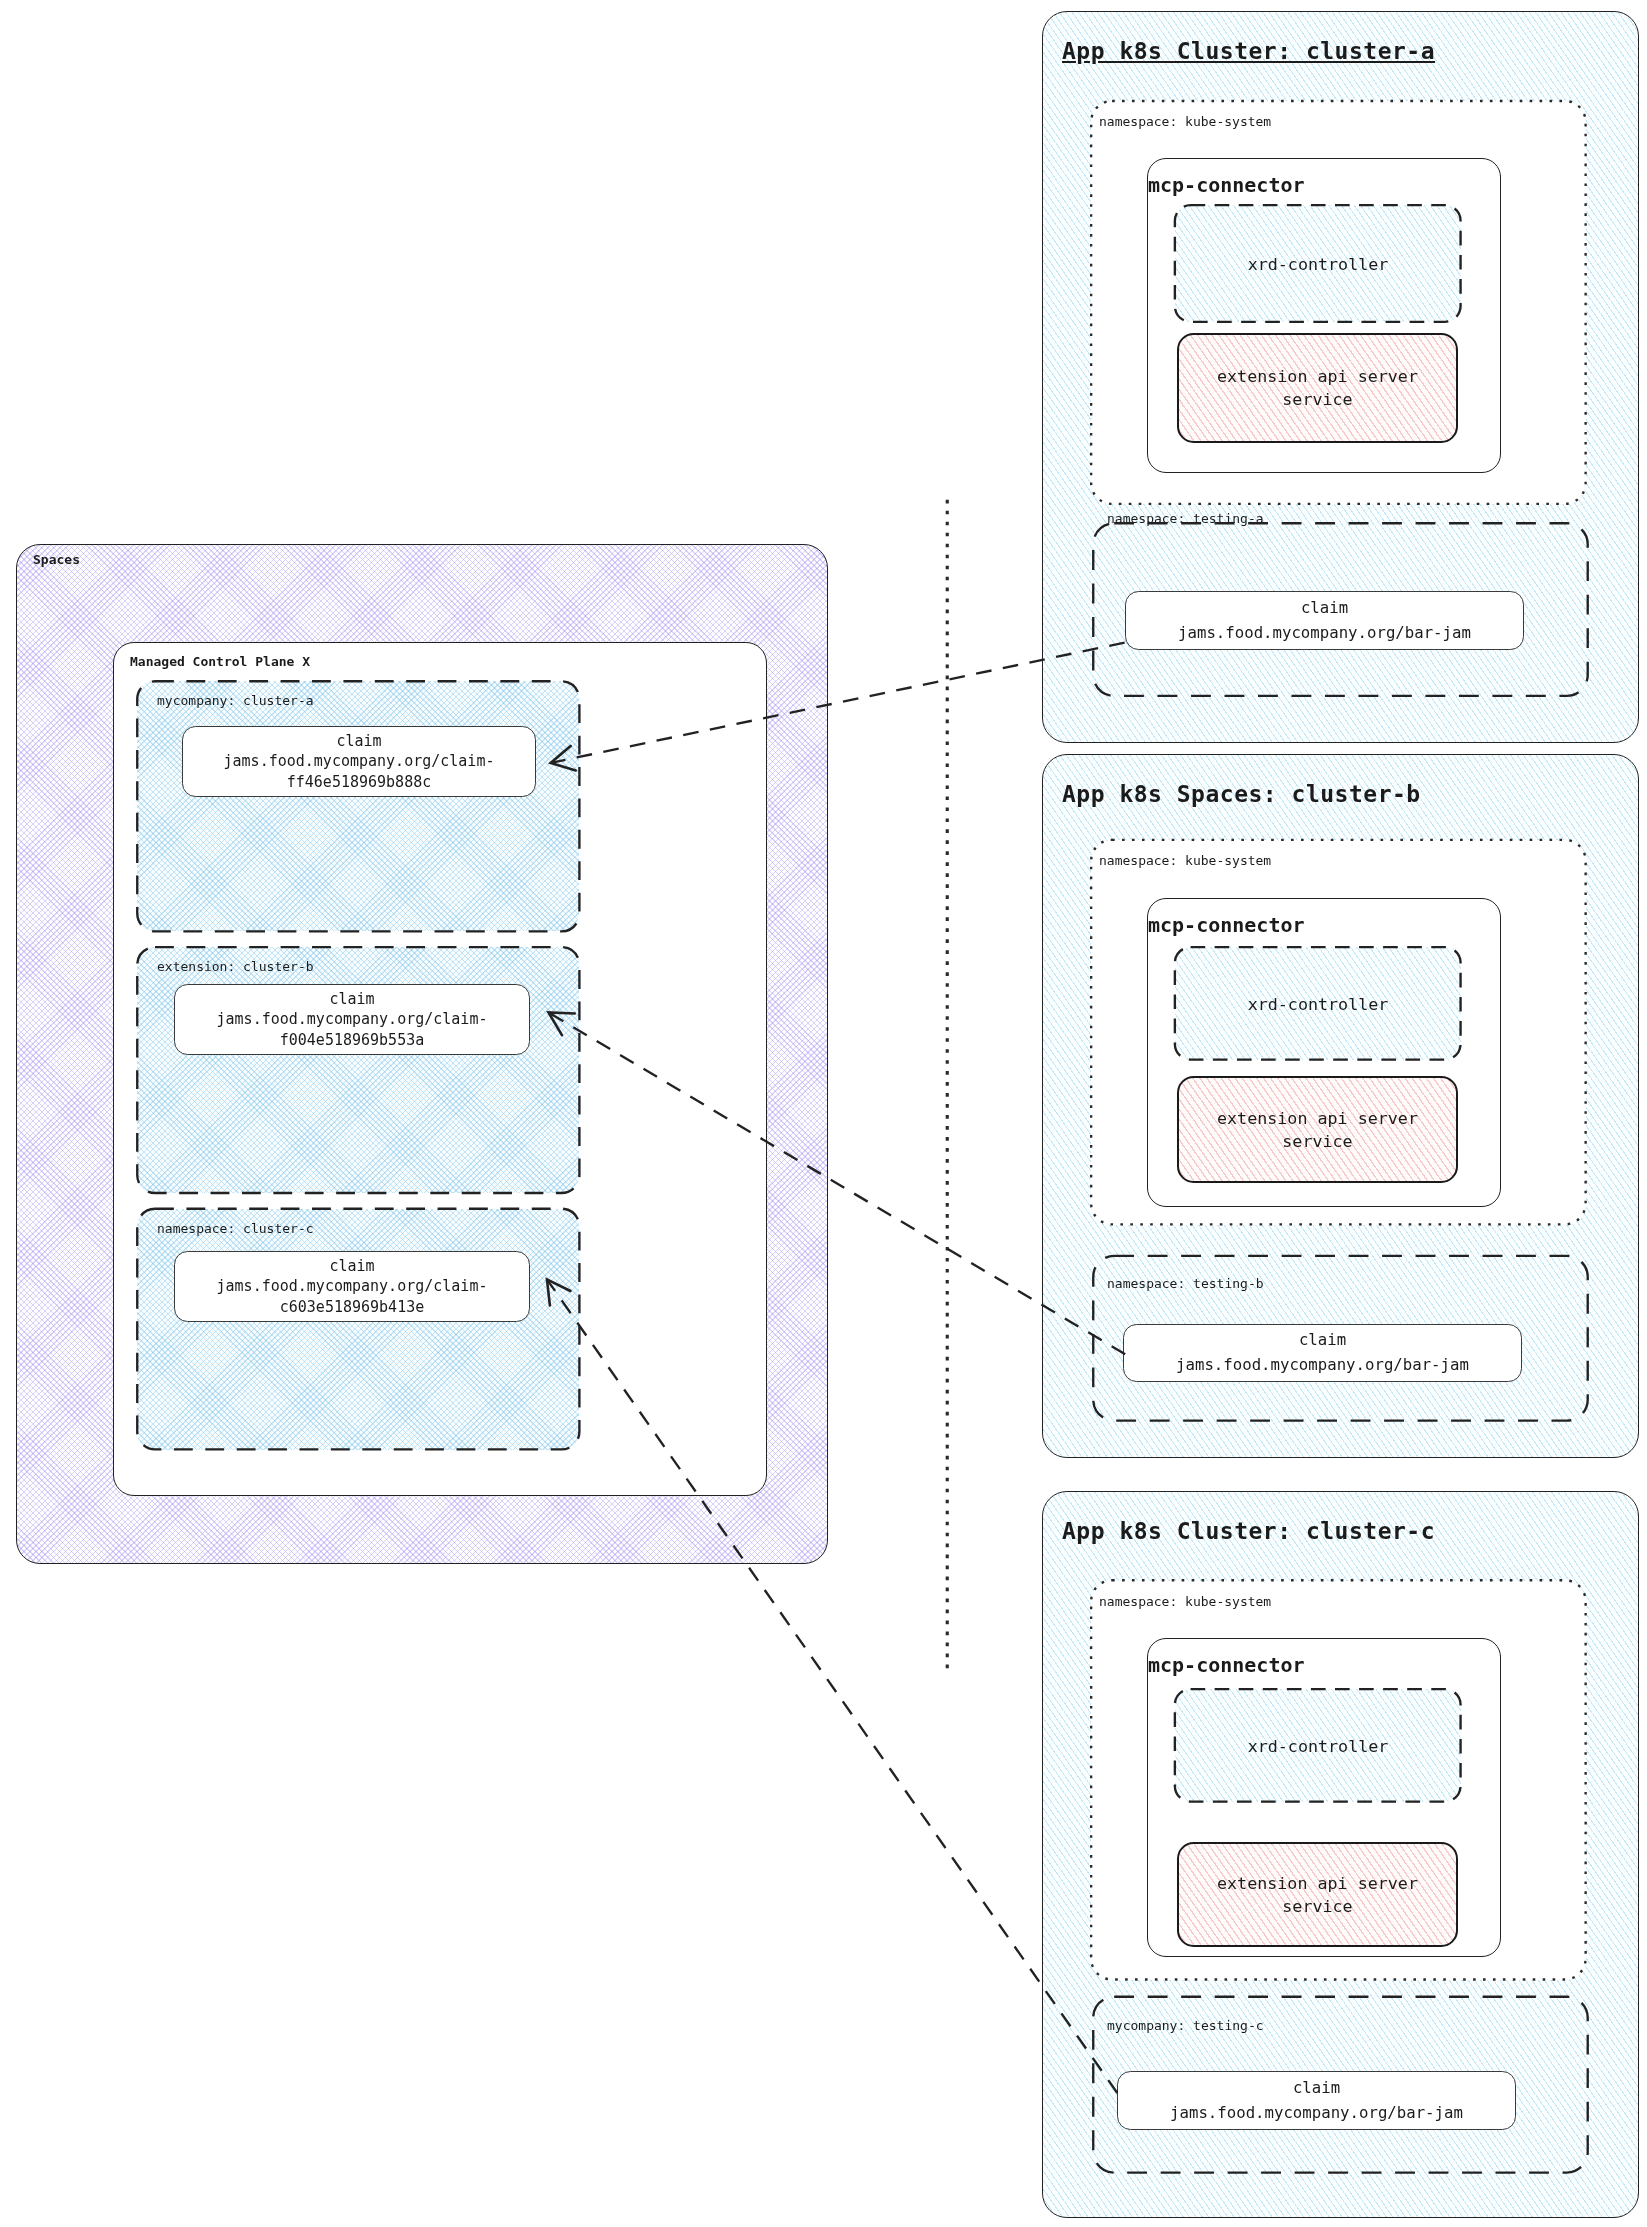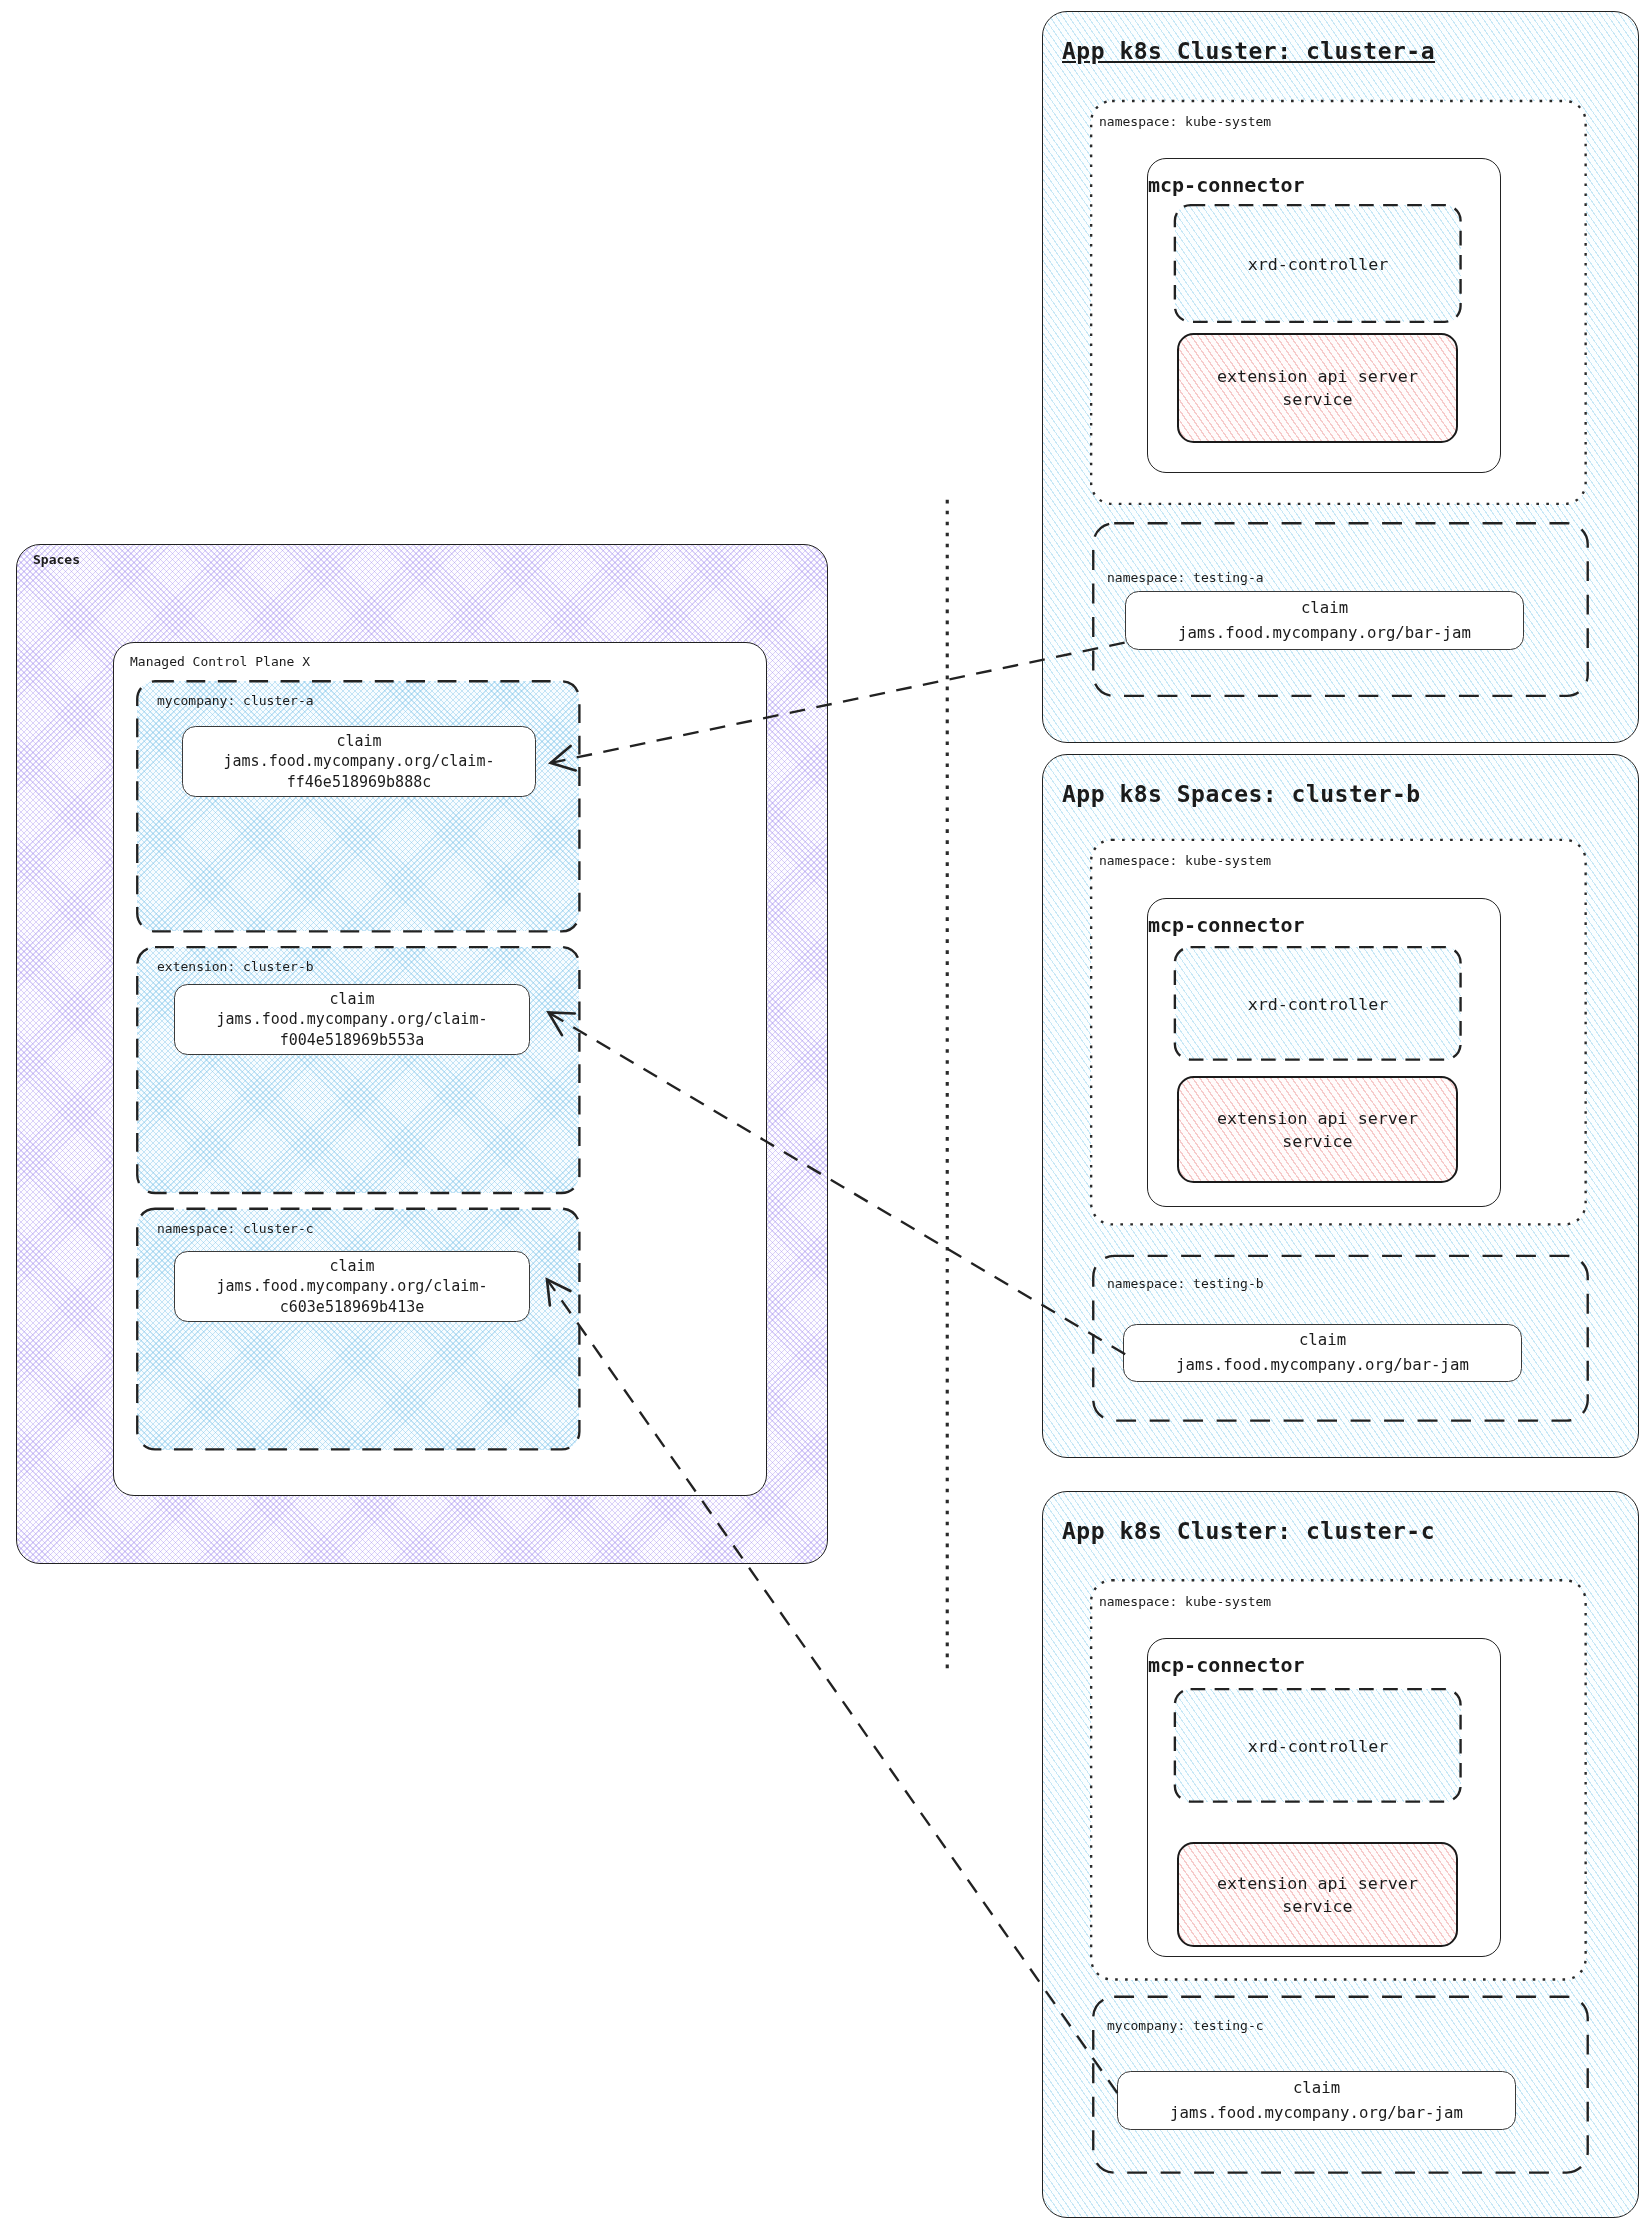--- a/index.html
+++ b/index.html
@@ -43,21 +43,21 @@
 </style>
 </head>
 <body>
 
 <div class="canvas">
 
   <div class="box hatch-purple solid" style="left:15.7px;top:544px;width:812px;height:1020px;border-radius:24px;"></div>
   <div class="label fs34" style="left:33px;top:552px;font-weight:600;">Spaces</div>
 
   <div class="box white solid" style="left:113px;top:642px;width:654px;height:854px;border-radius:21px;"></div>
-  <div class="label fs34" style="left:130px;top:654px;">Managed Control Plane X</div>
+  <div class="label fs34" style="left:130px;top:654px;font-weight:bold;">Managed Control Plane X</div>
 
   <div class="box hatch-blue-cross" style="left:137px;top:681px;width:442px;height:250px;border-radius:18px;"></div>
   <div class="label fs34" style="left:157px;top:693px;">mycompany: cluster-a</div>
   <div class="box white center-col claim-lines" style="left:182px;top:726px;width:354px;height:71px;border:1.6px solid #3a3a3a;border-radius:13.6px;">
     <span>claim</span>
     <span>jams.food.mycompany.org/claim-</span>
     <span>ff46e518969b888c</span>
   </div>
 
   <div class="box hatch-blue-cross" style="left:137px;top:947px;width:442px;height:246px;border-radius:18px;"></div>
@@ -86,21 +86,21 @@
     <div class="mcp-title fs38" style="top:13.6px;">mcp-connector</div>
   </div>
   <div class="box hatch-blue-diag center-col fs32" style="left:1175px;top:205px;width:286px;height:117px;border-radius:15.7px;">
     <span>xrd-controller</span>
   </div>
   <div class="box hatch-red-diag center-col ext-lines" style="left:1177px;top:333px;width:281px;height:110px;border:2.6px solid #1a1a1a;border-radius:16.7px;">
     <span>extension api server</span>
     <span>service</span>
   </div>
 
-  <div class="label fs34" style="left:1107px;top:570px;text-align:center;">namespace: testing-a</div>
+  <div class="label fs34" style="left:1107px;top:511px;text-align:center;">namespace: testing-a</div>
   <div class="box white center-col claim-bar-lines" style="left:1125px;top:591px;width:399px;height:59px;border:1.6px solid #3a3a3a;border-radius:13.6px;">
     <span>claim</span>
     <span>jams.food.mycompany.org/bar-jam</span>
   </div>
 
   <div class="box hatch-blue-diag solid" style="left:1042px;top:754px;width:597px;height:704px;border-radius:25px;"></div>
   <div class="label fs46" style="left:1062px;top:781px;">App k8s Spaces: cluster-b</div>
 
   <div class="box white" style="left:1091px;top:840px;width:495px;height:385px;border-radius:21px;"></div>
   <div class="label fs34" style="left:1099px;top:853px;">namespace: kube-system</div>

